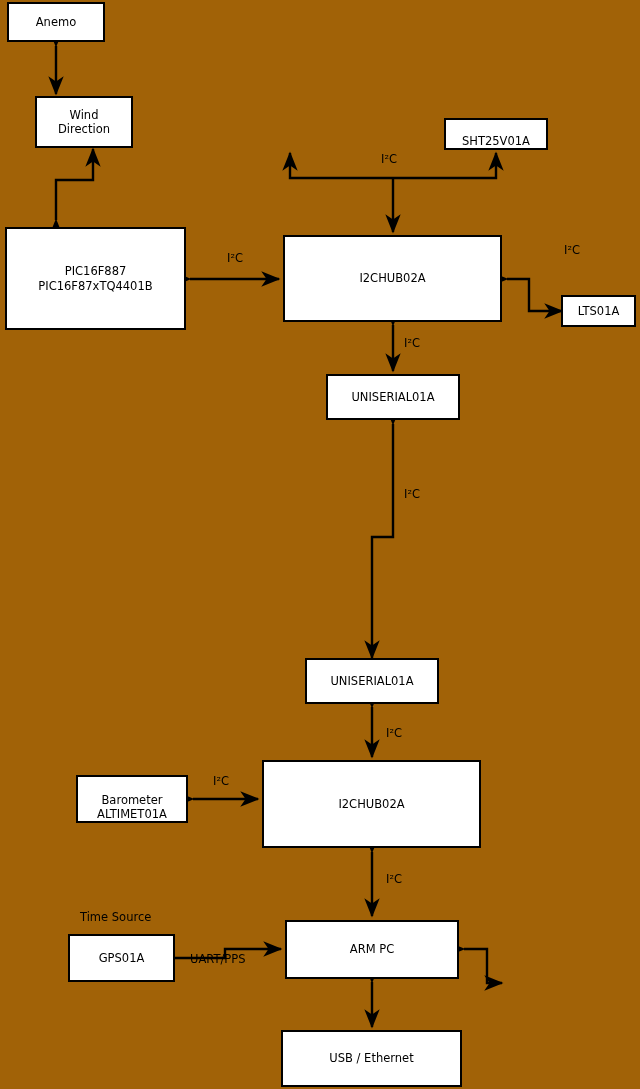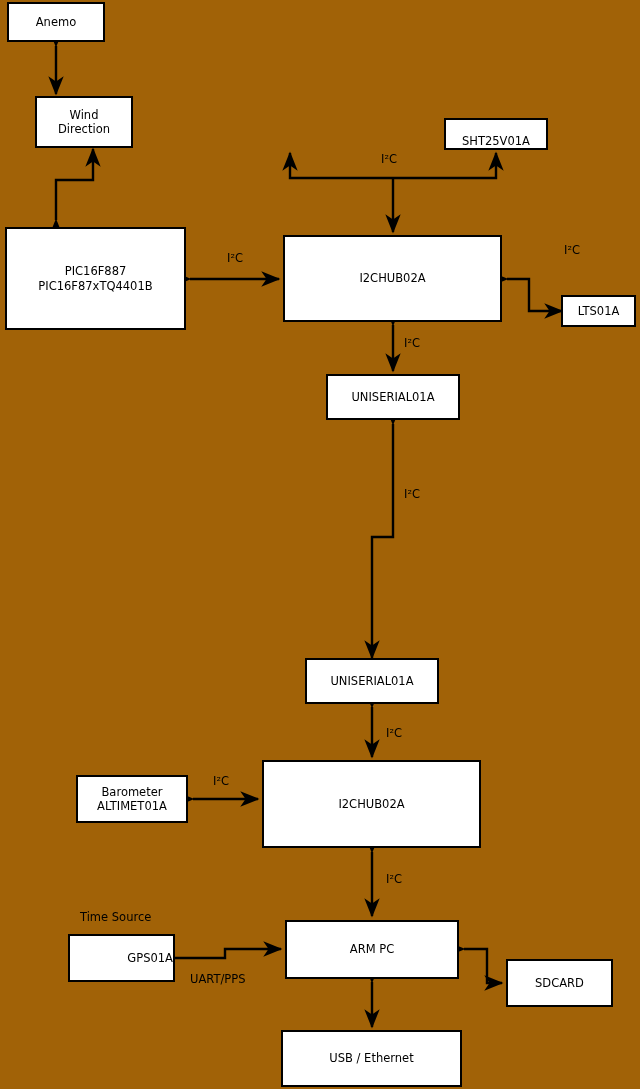--- a/index.html
+++ b/index.html
@@ -127,36 +127,33 @@
   </div>
 
   <div class="node" style="left:305px; top:658px; width:134px; height:46px;">
     <span>UNISERIAL01A</span>
   </div>
 
   <div class="node" style="left:262px; top:760px; width:219px; height:88px;">
     <span>I2CHUB02A</span>
   </div>
 
-  <div class="node" style="left:76px; top:775px; width:112px; height:48px;">
+  <div class="node" style="left:76px; top:775px; width:112px; height:48px;align-items:flex-end;">
     <span>Barometer
 ALTIMET01A</span>
   </div>
 
-  <div class="node" style="left:68px; top:934px; width:107px; height:48px;justify-content:flex-end;">
+  <div class="node" style="left:68px; top:934px; width:107px; height:48px;">
     <span>GPS01A</span>
   </div>
 
   <div class="node" style="left:285px; top:920px; width:174px; height:59px;">
     <span>ARM PC</span>
   </div>
 
-  <div class="node" style="left:506px; top:959px; width:107px; height:48px;">
-    <span>SDCARD</span>
-  </div>
 
   <div class="node" style="left:281px; top:1030px; width:181px; height:57px;">
     <span>USB / Ethernet</span>
   </div>
 
   <div class="free-label" style="left:80px; top:910px;">Time Source</div>
 
   <div class="edge-label" style="left:381px; top:152px;">I²C</div>
 
   <div class="edge-label" style="left:227px; top:251px;">I²C</div>
@@ -166,15 +163,15 @@
   <div class="edge-label" style="left:404px; top:336px;">I²C</div>
 
   <div class="edge-label" style="left:404px; top:487px;">I²C</div>
 
   <div class="edge-label" style="left:386px; top:726px;">I²C</div>
 
   <div class="edge-label" style="left:213px; top:774px;">I²C</div>
 
   <div class="edge-label" style="left:386px; top:872px;">I²C</div>
 
-  <div class="edge-label" style="left:190px; top:972px;text-align:center;">UART/PPS</div>
+  <div class="edge-label" style="left:190px; top:952px;text-align:center;">UART/PPS</div>
 
 </div>
 
 </body></html>

